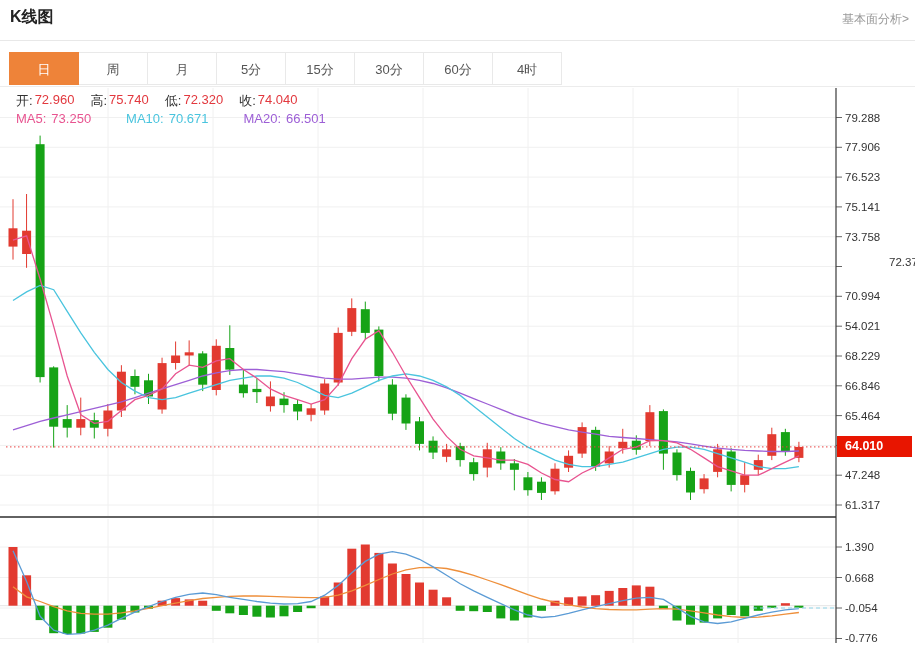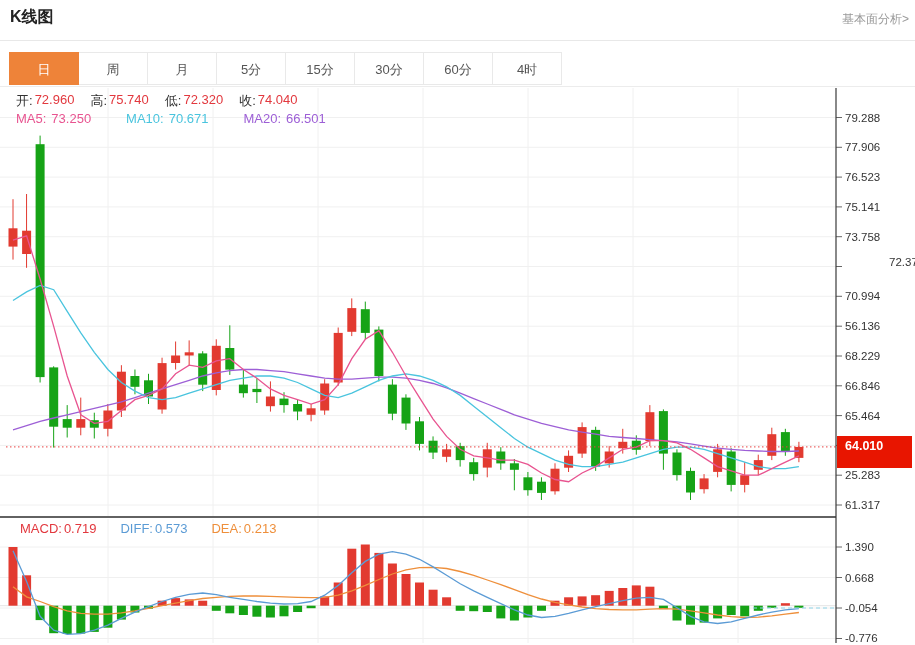--- a/index.html
+++ b/index.html
@@ -17,21 +17,21 @@
   .legend1{position:absolute;left:16px;top:92px;z-index:3;font-size:13px;color:#333;display:flex;gap:16px;white-space:nowrap;}
   .legend1 .pair{display:flex;gap:2px;}
   .legend1 .val{color:var(--legend-value);}
   .legend2{position:absolute;left:16px;top:111px;z-index:3;font-size:13px;display:flex;gap:35px;white-space:nowrap;}
   .legend2 .pair{display:flex;gap:5px;}
   .ma5c{color:var(--ma5);} .ma10c{color:var(--ma10);} .ma20c{color:var(--ma20);}
   .macd-legend{position:absolute;left:20px;top:521px;z-index:3;font-size:13px;display:flex;gap:24px;white-space:nowrap;}
   .macd-legend .pair{display:flex;gap:2px;}
   .macdc{color:var(--legend-value);} .diffc{color:var(--diff);} .deac{color:var(--dea);}
   .tick-label{position:absolute;left:845px;z-index:2;font-size:11.5px;color:#333;line-height:14px;}
-  .price-badge{position:absolute;left:837px;width:75px;height:32px;z-index:4;background:var(--badge-bg);
+  .price-badge{position:absolute;left:837px;width:75px;height:21px;z-index:4;background:var(--badge-bg);
        color:#fff;font-size:12.5px;font-weight:bold;line-height:21px;padding-left:8px;box-sizing:border-box;}
 </style>
 </head>
 <body>
 
 <div class="page">
   <h1 class="header-title">K线图</h1>
   <a class="fund-link">基本面分析&gt;</a>
   <div class="header-rule"></div>
 
@@ -314,48 +314,34 @@
     <span class="pair ma10c">
         <span>MA10:</span>
         <span>70.671</span>
       </span>
     <span class="pair ma20c">
         <span>MA20:</span>
         <span>66.501</span>
       </span>
   </div>
 
-  <div class="macd-legend">
-    <span class="pair macdc">
-        <span>MACD:</span>
-        <span>0.719</span>
-      </span>
-    <span class="pair diffc">
-        <span>DIFF:</span>
-        <span>0.573</span>
-      </span>
-    <span class="pair deac">
-        <span>DEA:</span>
-        <span>0.213</span>
-      </span>
-  </div>
 
   <div id="price-ticks">
       <div class="tick-label" style="top: 110.5px;">79.288</div>
       <div class="tick-label" style="top: 140.3px;">77.906</div>
       <div class="tick-label" style="top: 170.122px;">76.523</div>
       <div class="tick-label" style="top: 199.922px;">75.141</div>
       <div class="tick-label" style="top: 229.743px;">73.758</div>
       <div class="tick-label" style="top: 255px; margin-left: 44px;">72.376</div>
       <div class="tick-label" style="top: 289.344px;">70.994</div>
-      <div class="tick-label" style="top: 319.165px;">56.136</div>
+      <div class="tick-label" style="top: 319.165px;">54.021</div>
       <div class="tick-label" style="top: 348.965px;">68.229</div>
       <div class="tick-label" style="top: 378.787px;">66.846</div>
       <div class="tick-label" style="top: 408.587px;">65.464</div>
-      <div class="tick-label" style="top: 468.209px;">25.283</div>
+      <div class="tick-label" style="top: 468.209px;">47.248</div>
       <div class="tick-label" style="top: 498.009px;">61.317</div>
     </div>
   <div id="macd-ticks">
       <div class="tick-label" style="top: 540.006px;">1.390</div>
       <div class="tick-label" style="top: 570.504px;">0.668</div>
       <div class="tick-label" style="top: 601.001px;">-0.054</div>
       <div class="tick-label" style="top: 631.498px;">-0.776</div>
     </div>
 
   <div class="price-badge" style="top: 436px;">

